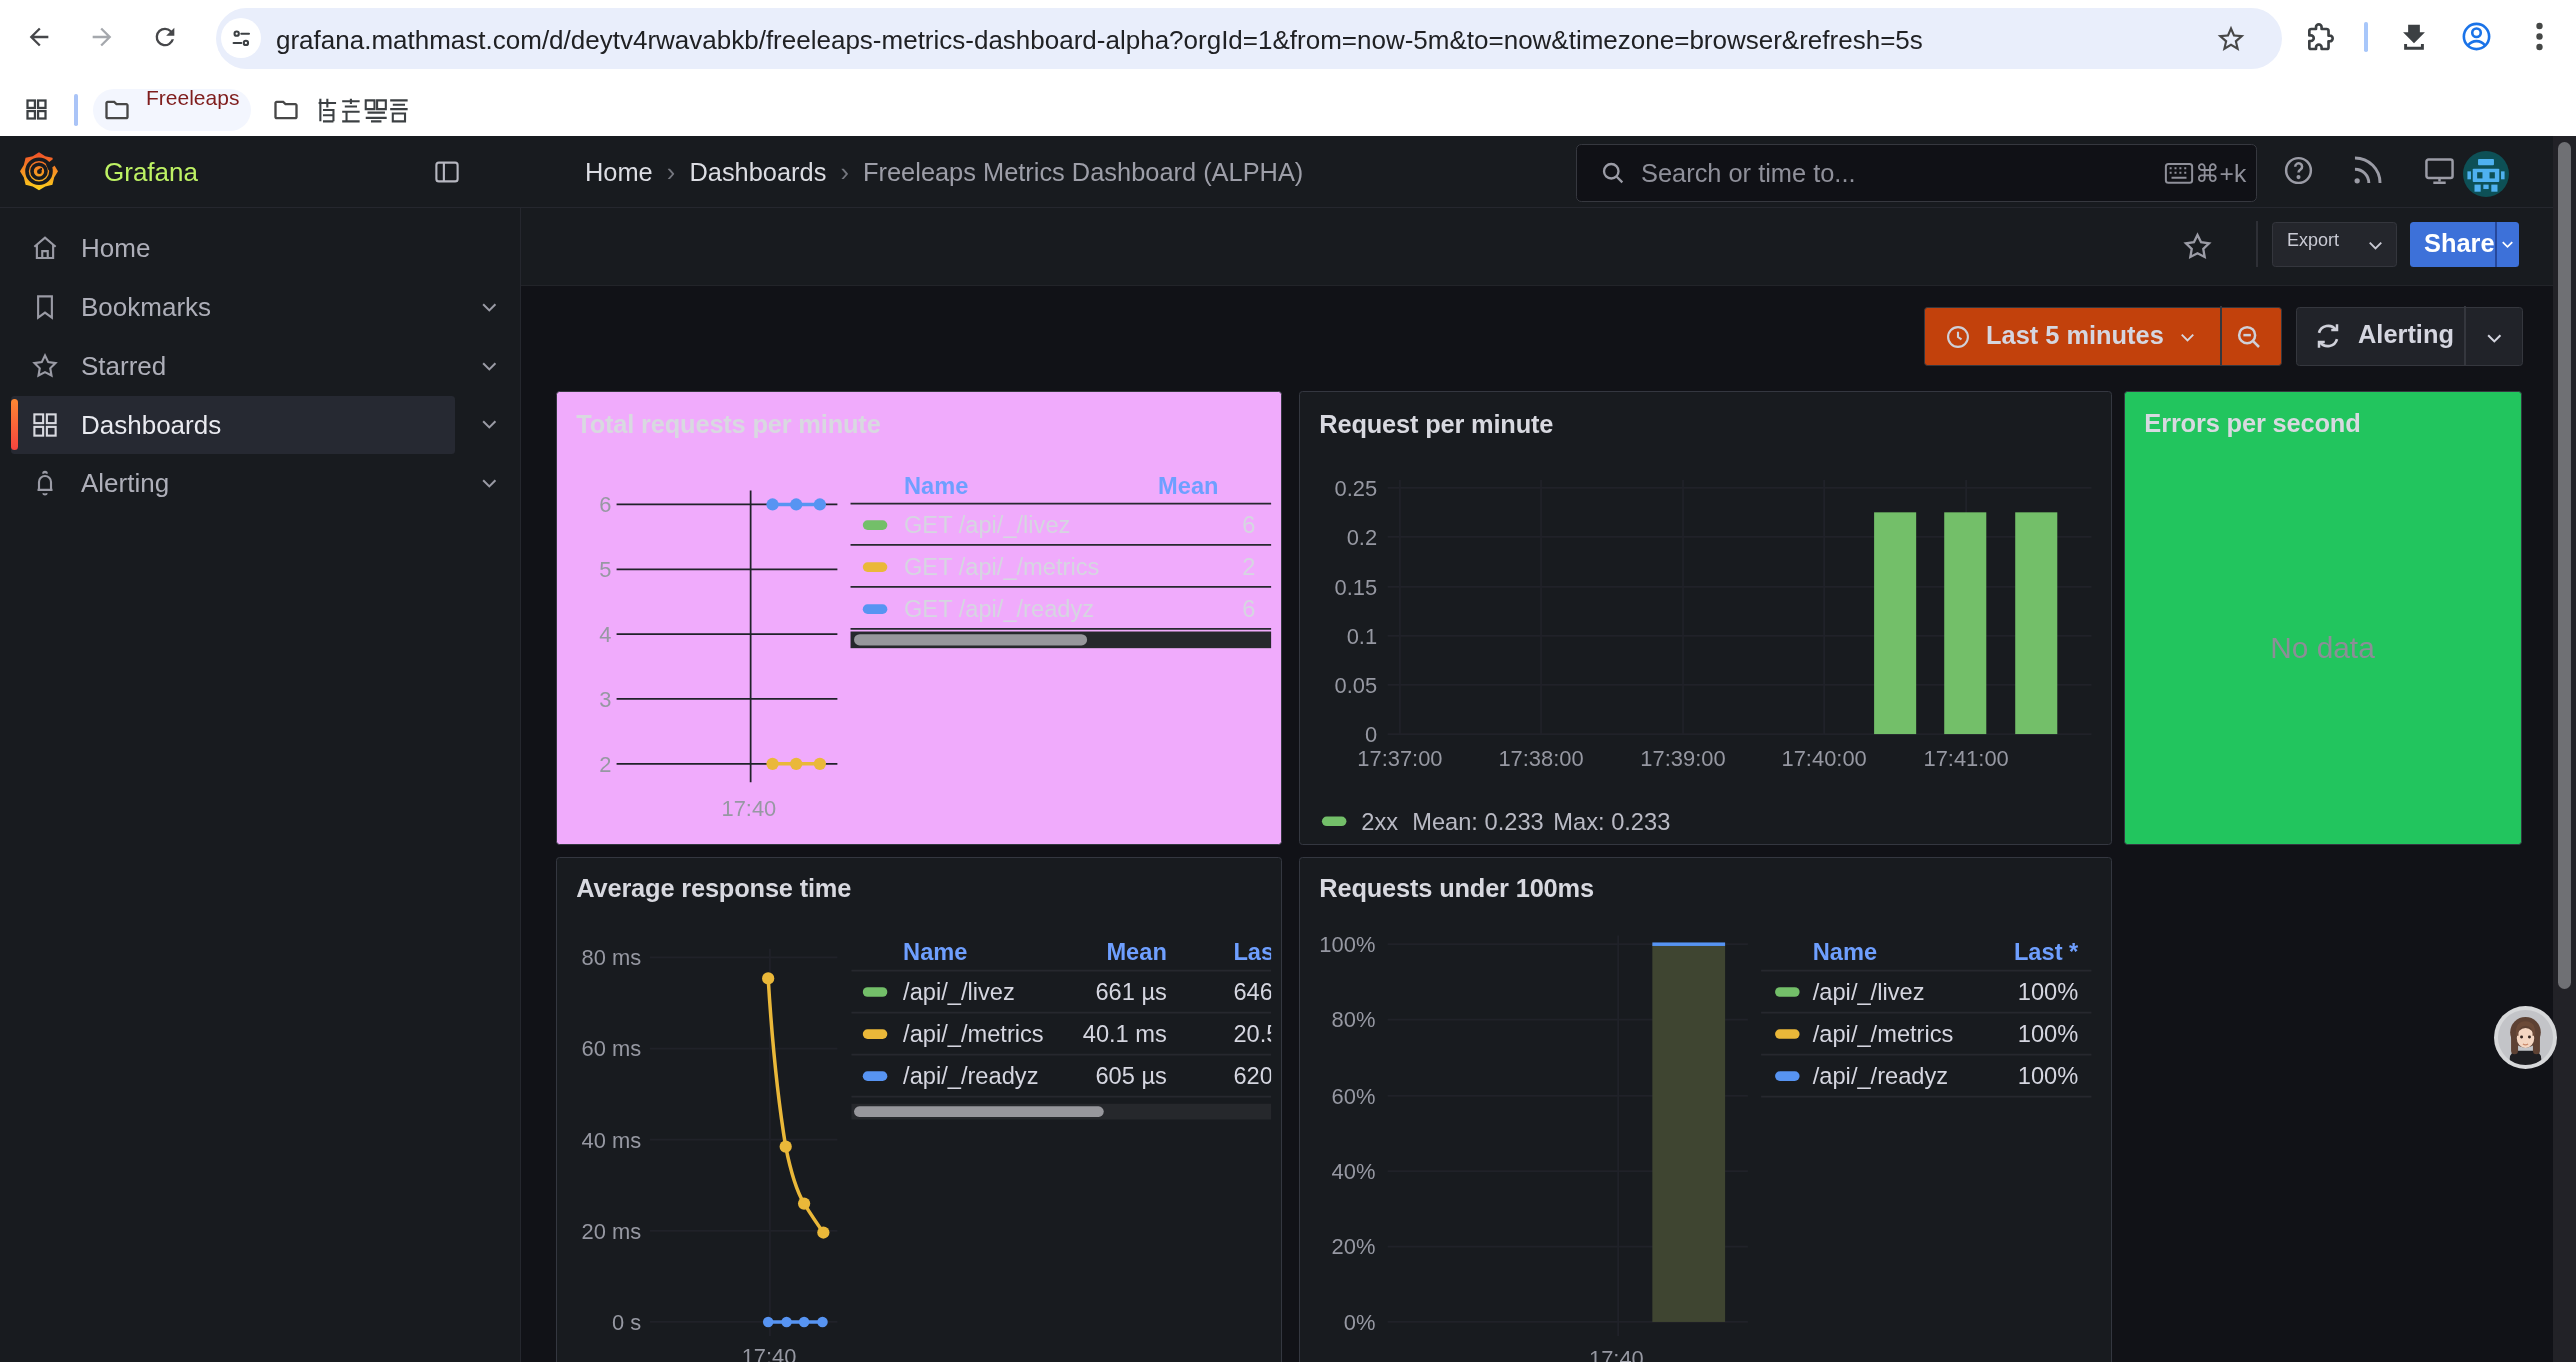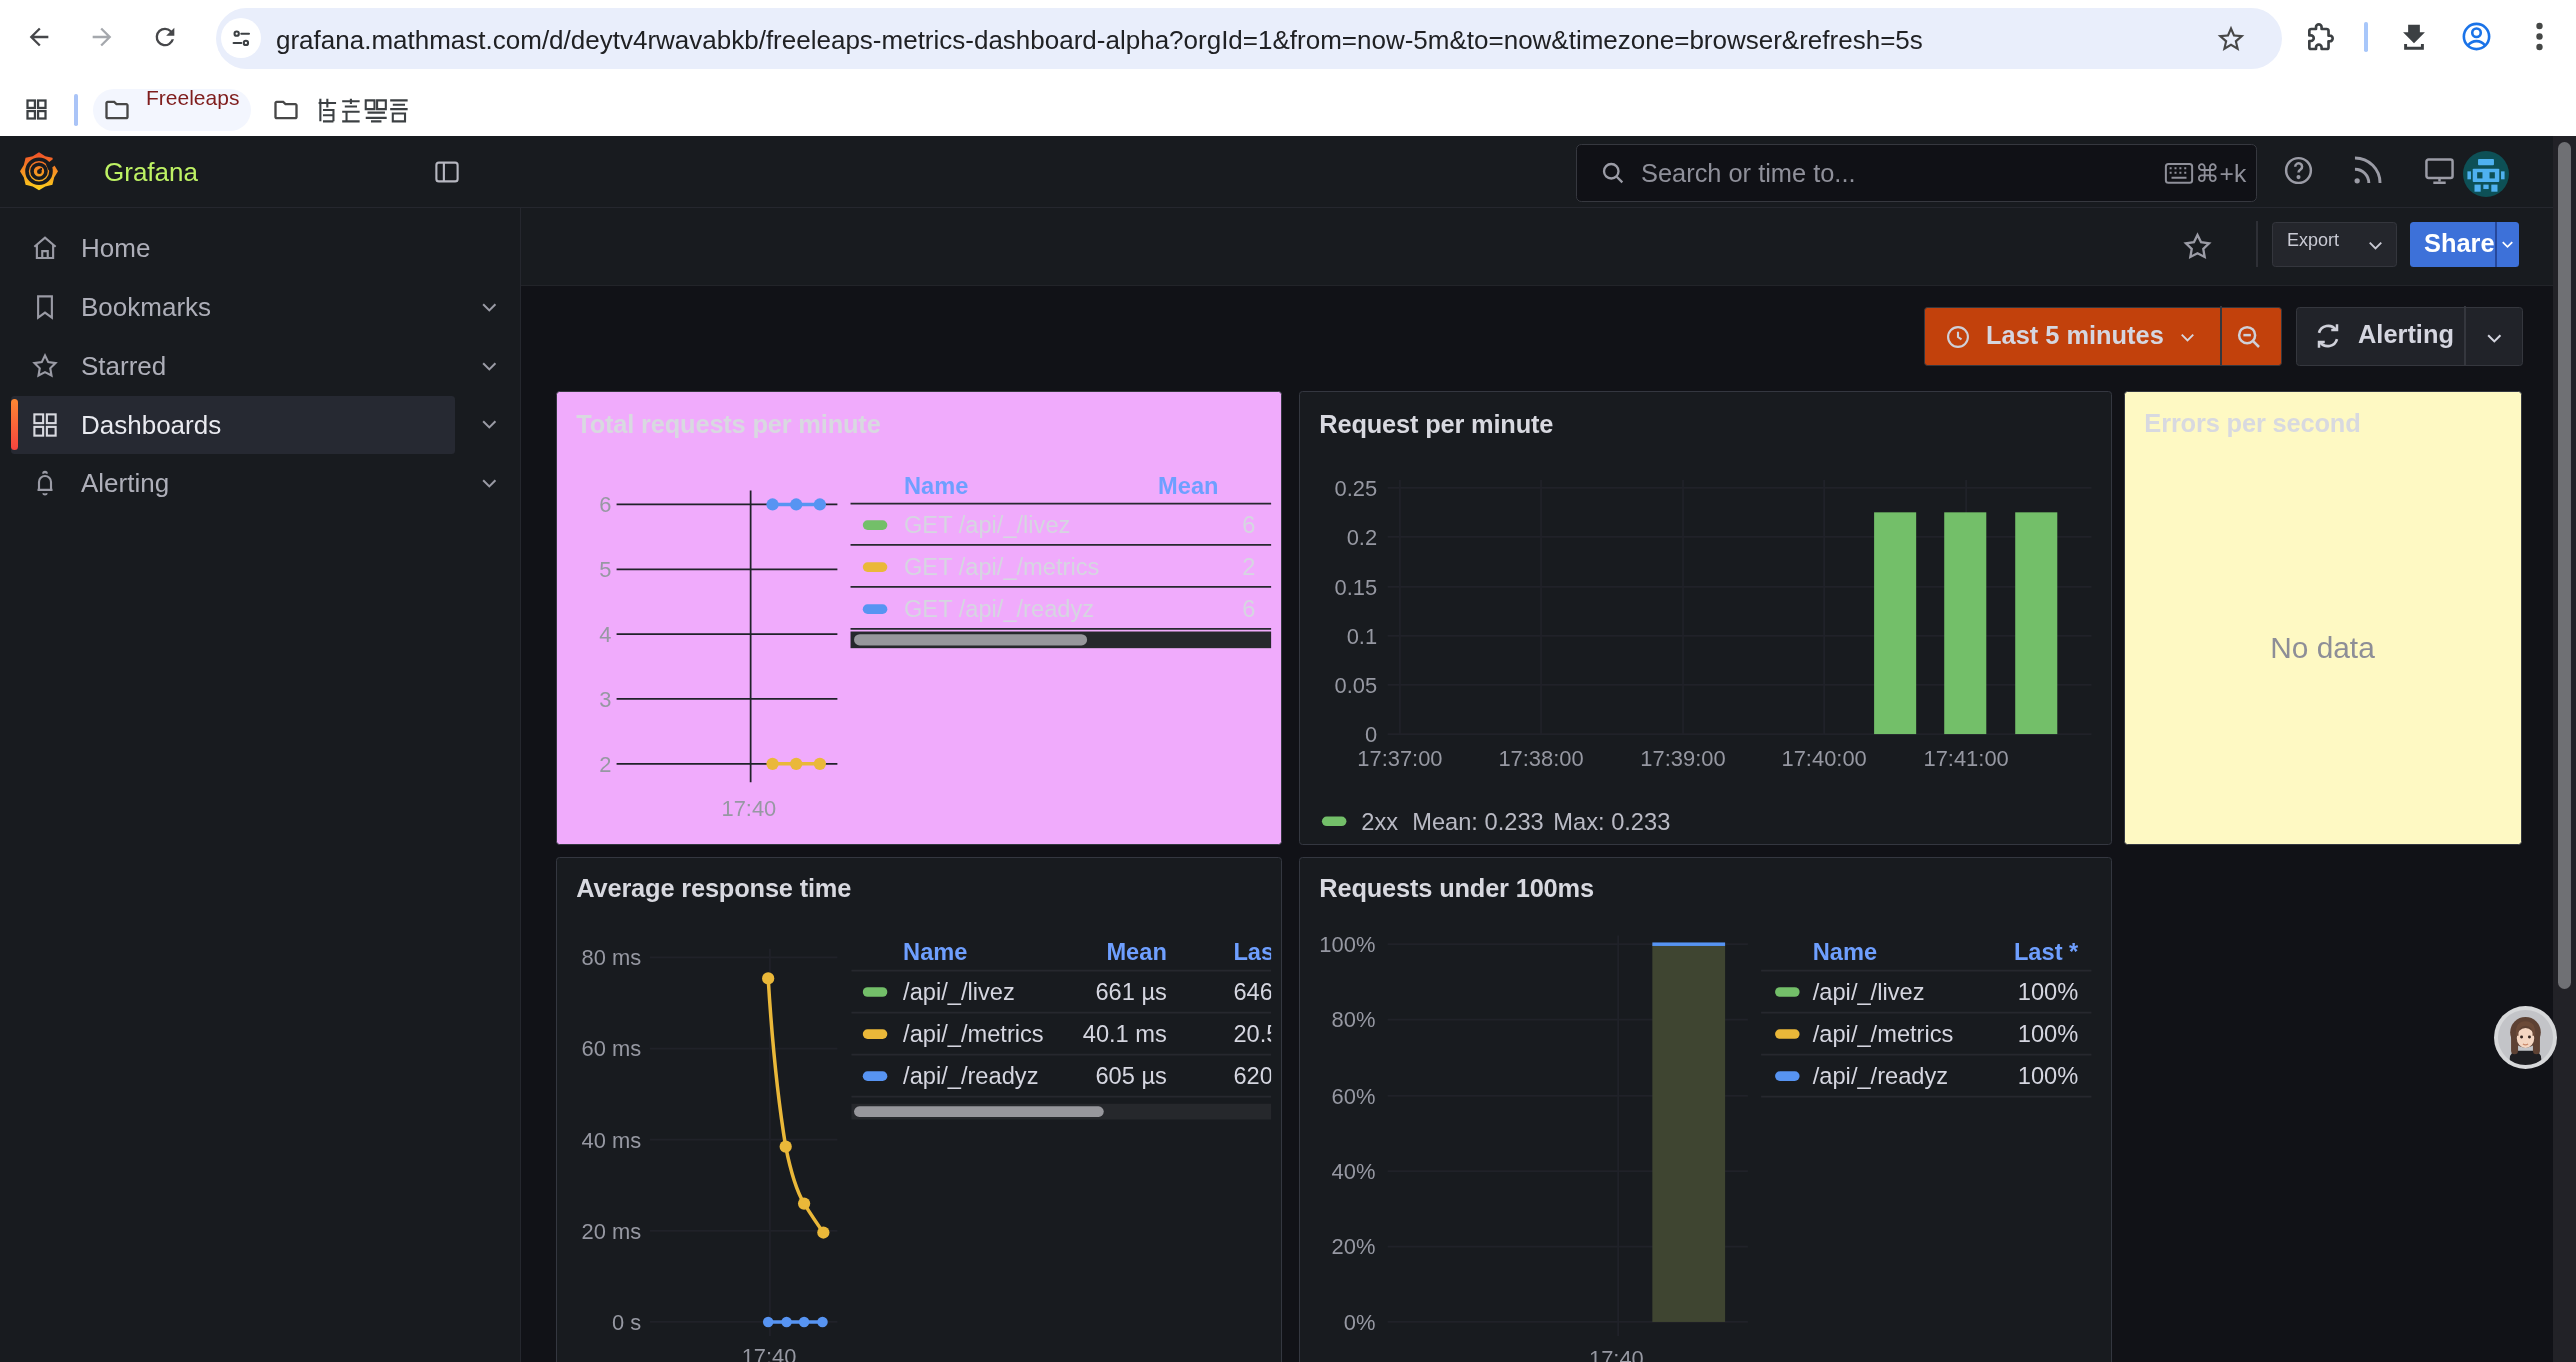--- a/index.html
+++ b/index.html
@@ -91,20 +91,21 @@
     <path d="M51 53 a6.5 6.5 0 0 1 6.5 -6.5" stroke="#181b1f" stroke-width="6" fill="none"></path>
     <circle cx="50" cy="52" r="17.5" stroke="#181b1f" stroke-width="9" fill="none"></circle>
     <circle cx="50" cy="52" r="30" stroke="#181b1f" stroke-width="9" fill="none"></circle>
     <path d="M73.9 49.5 L105.7 24.8 L97.5 12.1 L67.3 35.3 Z" fill="#181b1f"></path>
   </svg>
   <div class="abs txt" style="left:104px;top:21px;font-size:26px;color:#bef264">Grafana</div>
   <svg class="abs" style="left:431px;top:21px" width="32" height="30" viewBox="0 0 24 24" fill="none" stroke="#b6b7c0" stroke-width="1.7">
         <rect x="3.5" y="4.5" width="17" height="15" rx="2"></rect>
         <line x1="9.5" y1="4.5" x2="9.5" y2="19.5"></line>
       </svg>
+  <div class="abs txt" style="left:585px;top:22px;font-size:25.4px;color:#dcdde3">Home&nbsp;&nbsp;<span style="color:#74767e">›</span>&nbsp;&nbsp;Dashboards&nbsp;&nbsp;<span style="color:#74767e">›</span>&nbsp;&nbsp;<span style="color:#9d9ea8">Freeleaps Metrics Dashboard (ALPHA)</span></div>
 
   <div class="abs" style="left:1576px;top:8px;width:681px;height:58px;border:1.8px solid #36383f;border-radius:5.3px;background:#101116"></div>
   <svg class="abs" style="left:1599px;top:23px" width="28" height="28" viewBox="0 0 24 24" fill="none" stroke="#9b9ca6" stroke-width="2">
         <circle cx="10.5" cy="10.5" r="6.2"></circle>
         <line x1="15.2" y1="15.2" x2="20" y2="20"></line>
       </svg>
   <div class="abs txt" style="left:1641px;top:23px;font-size:25.4px;color:#8f909a">Search or time to...</div>
   <svg class="abs" style="left:2164px;top:24.6px" width="30" height="24.6" viewBox="0 0 24 18" fill="none" stroke="#8f909a" stroke-width="1.6">
         <rect x="1.5" y="1.5" width="21" height="15" rx="2"></rect>
         <path d="M4.5 5h1.6M8.4 5h1.6M12.3 5h1.6M16.2 5h1.6M4.5 8.5h1.6M8.4 8.5h1.6M12.3 8.5h1.6M16.2 8.5h1.6M6 12.5h12"></path>
@@ -308,21 +309,21 @@
         <text x="760" y="427" font-size="25" fill="#9698a2" text-anchor="middle">17:41:00</text>
         <rect x="655" y="137" width="48" height="253" fill="#73bf69"></rect>
         <rect x="735" y="137" width="48" height="253" fill="#73bf69"></rect>
         <rect x="816" y="137" width="48" height="253" fill="#73bf69"></rect>
         <rect x="25" y="484" width="28" height="11" rx="5.5" fill="#73bf69"></rect>
         <text x="70" y="499" font-size="27" fill="#b9bac4">2xx</text>
         <text x="128" y="499" font-size="27" fill="#b9bac4">Mean: 0.233</text>
         <text x="289" y="499" font-size="27" fill="#b9bac4">Max: 0.233</text>
       </svg>
     </div>
-    <div class="abs" style="left:2124px;top:391px;width:398px;height:454px;background:#fef9c3;border:1.8px solid #343740;border-radius:3.5px">
+    <div class="abs" style="left:2124px;top:391px;width:398px;height:454px;background:#22c55e;border:1.8px solid #343740;border-radius:3.5px">
       <svg class="abs" style="left:0;top:0" width="395" height="451" viewBox="0 0 450 514">
         <text x="22" y="46" font-size="29" font-weight="600" fill="#d8d9e0" letter-spacing="-0.2">Errors per second</text>
         <text x="225" y="303" font-size="34" fill="#8d8e97" text-anchor="middle">No data</text>
       </svg>
     </div>
     <div class="abs" style="left:556px;top:857px;width:726px;height:519px;background:#181b1f;border:1.8px solid #343740;border-radius:3.5px">
       <svg class="abs" style="left:0;top:0" width="722" height="516" viewBox="0 0 824 588">
         <text x="22" y="44" font-size="29" font-weight="600" fill="#d8d9e0" letter-spacing="-0.2">Average response time</text>
         <line x1="106" y1="113" x2="320" y2="113" stroke="#202229" stroke-width="2"></line>
         <line x1="106" y1="217" x2="320" y2="217" stroke="#202229" stroke-width="2"></line>

